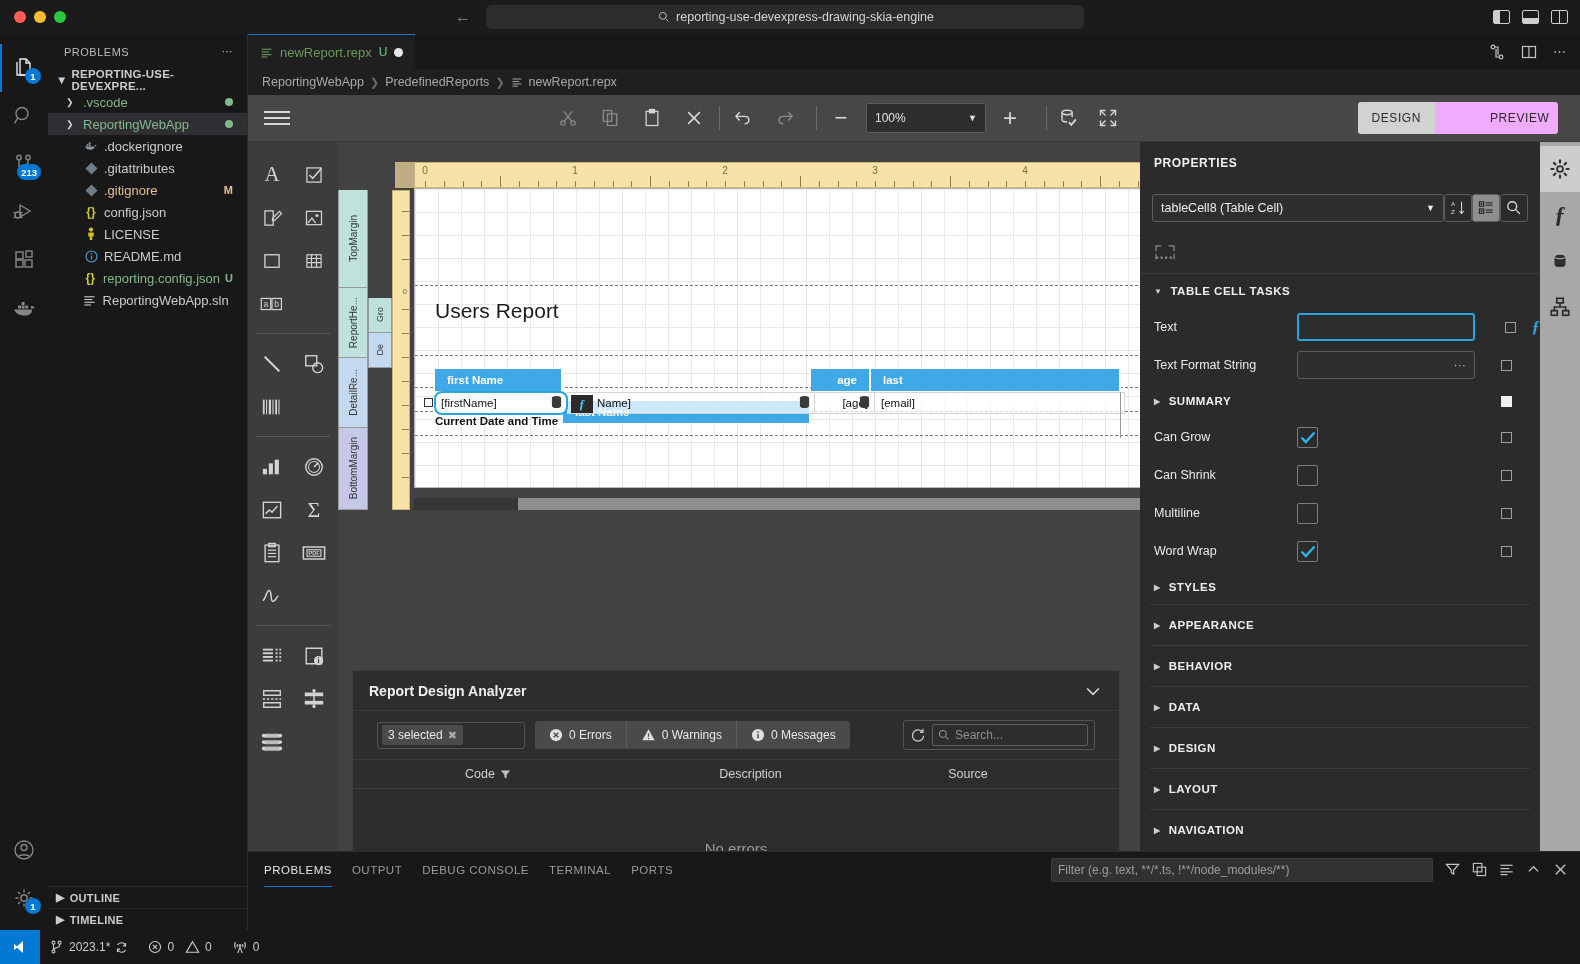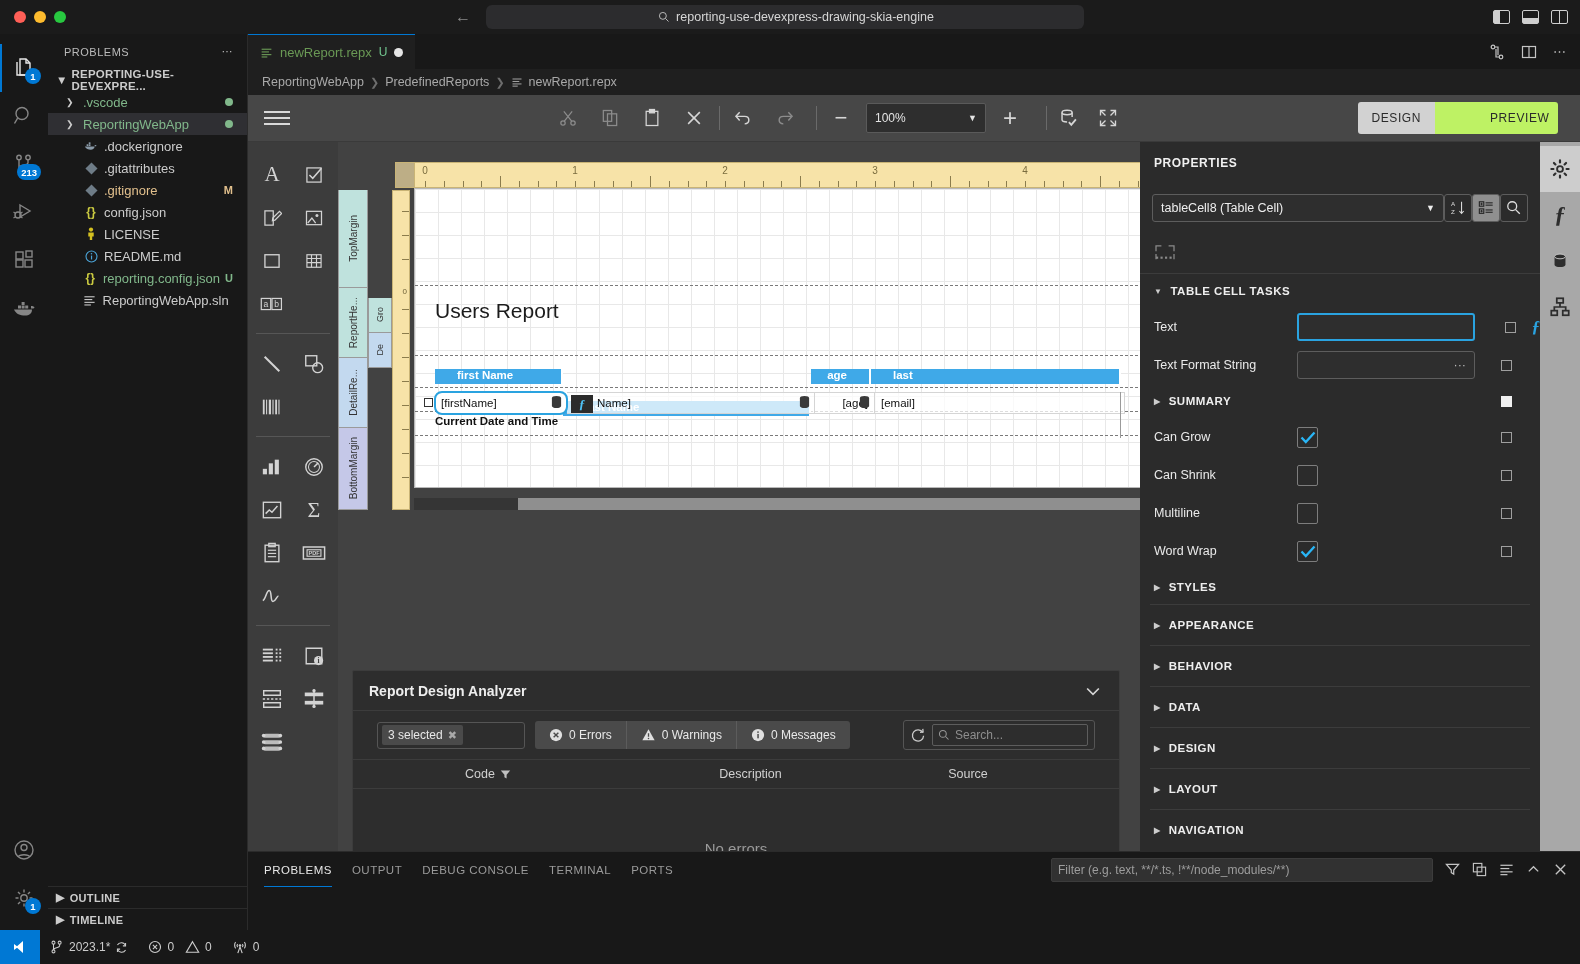--- a/index.html
+++ b/index.html
@@ -119,21 +119,21 @@
     width: 120px; height: 30px; background: #2e2e2e; border: 1px solid #5a5a5a;
     display: flex; align-items: center; justify-content: space-between;
     padding: 0 8px; color: #e4e4e4; font-size: 12px; border-radius: 2px;
   }
   .seg {
     position: absolute; right: 22px; display: flex; border-radius: 3px; overflow: hidden;
     width: 200px; height: 32px; font-size: 12px; letter-spacing: .6px;
   }
   .seg div { flex: 1; display: flex; align-items: center; justify-content: center; color: #2b2b2b; }
   .seg .on { background: #d2d2d2; }
-  .seg .off { background: #bef264; padding-left: 47px; }
+  .seg .off { background: #f0abfc; padding-left: 47px; }
 
   .rd-body { position: absolute; top: 47px; left: 0; right: 0; bottom: 0; }
   .toolbox {
     position: absolute; left: 0; top: 0; bottom: 0; width: 90px; background: #3c3c3c;
     display: flex; flex-direction: column; align-items: center; padding-top: 12px;
   }
   .tbx-grid { display: grid; grid-template-columns: 40px 40px; gap: 2px; }
   .tbx-item { width: 40px; height: 41px; display: flex; align-items: center; justify-content: center; color: #d3d3d3; }
   .tbx-div { width: 74px; height: 1px; background: #565656; margin: 9px 0; }
 
@@ -178,21 +178,21 @@
   }
   .bandline { position: absolute; left: 0; right: 0; border-top: 1px dashed #7a7a7a; }
   .rep-title {
     position: absolute; left: 20px; top: 110px; font-size: 21px; color: #1b1b1b;
     font-family: "Liberation Sans", sans-serif;
   }
   .tbl-head {
     position: absolute; left: 20px; top: 180px; height: 22px; display: flex; color: #fff;
     font-size: 11.5px; font-weight: bold;
   }
-  .th { background: #3fa9e8; height: 15px; display: flex; align-items: flex-start; padding: 0 22px; border-right: 2px solid #fff; }
+  .th { background: #3fa9e8; height: 22px; display: flex; align-items: center; padding: 0 12px; border-right: 2px solid #fff; }
   .tbl-row { position: absolute; left: 20px; top: 203px; height: 22px; display: flex; font-size: 11.5px; color: #111; }
   .td { height: 22px; display: flex; align-items: center; padding: 0 6px; border: 1px solid #d5d5d5; border-left: none; background: rgba(255,255,255,.75); position: relative; }
   .td.sel { outline: 2px solid #2aa3e0; outline-offset: -1px; z-index: 3; background: #fff; }
   .sq {
     position: absolute; left: -11px; top: 5px; width: 9px; height: 9px;
     border: 1.3px solid #333; background: #fff;
   }
   .dbicon {
     position: absolute; right: 3px; top: 2px; width: 13px; height: 15px;
   }

